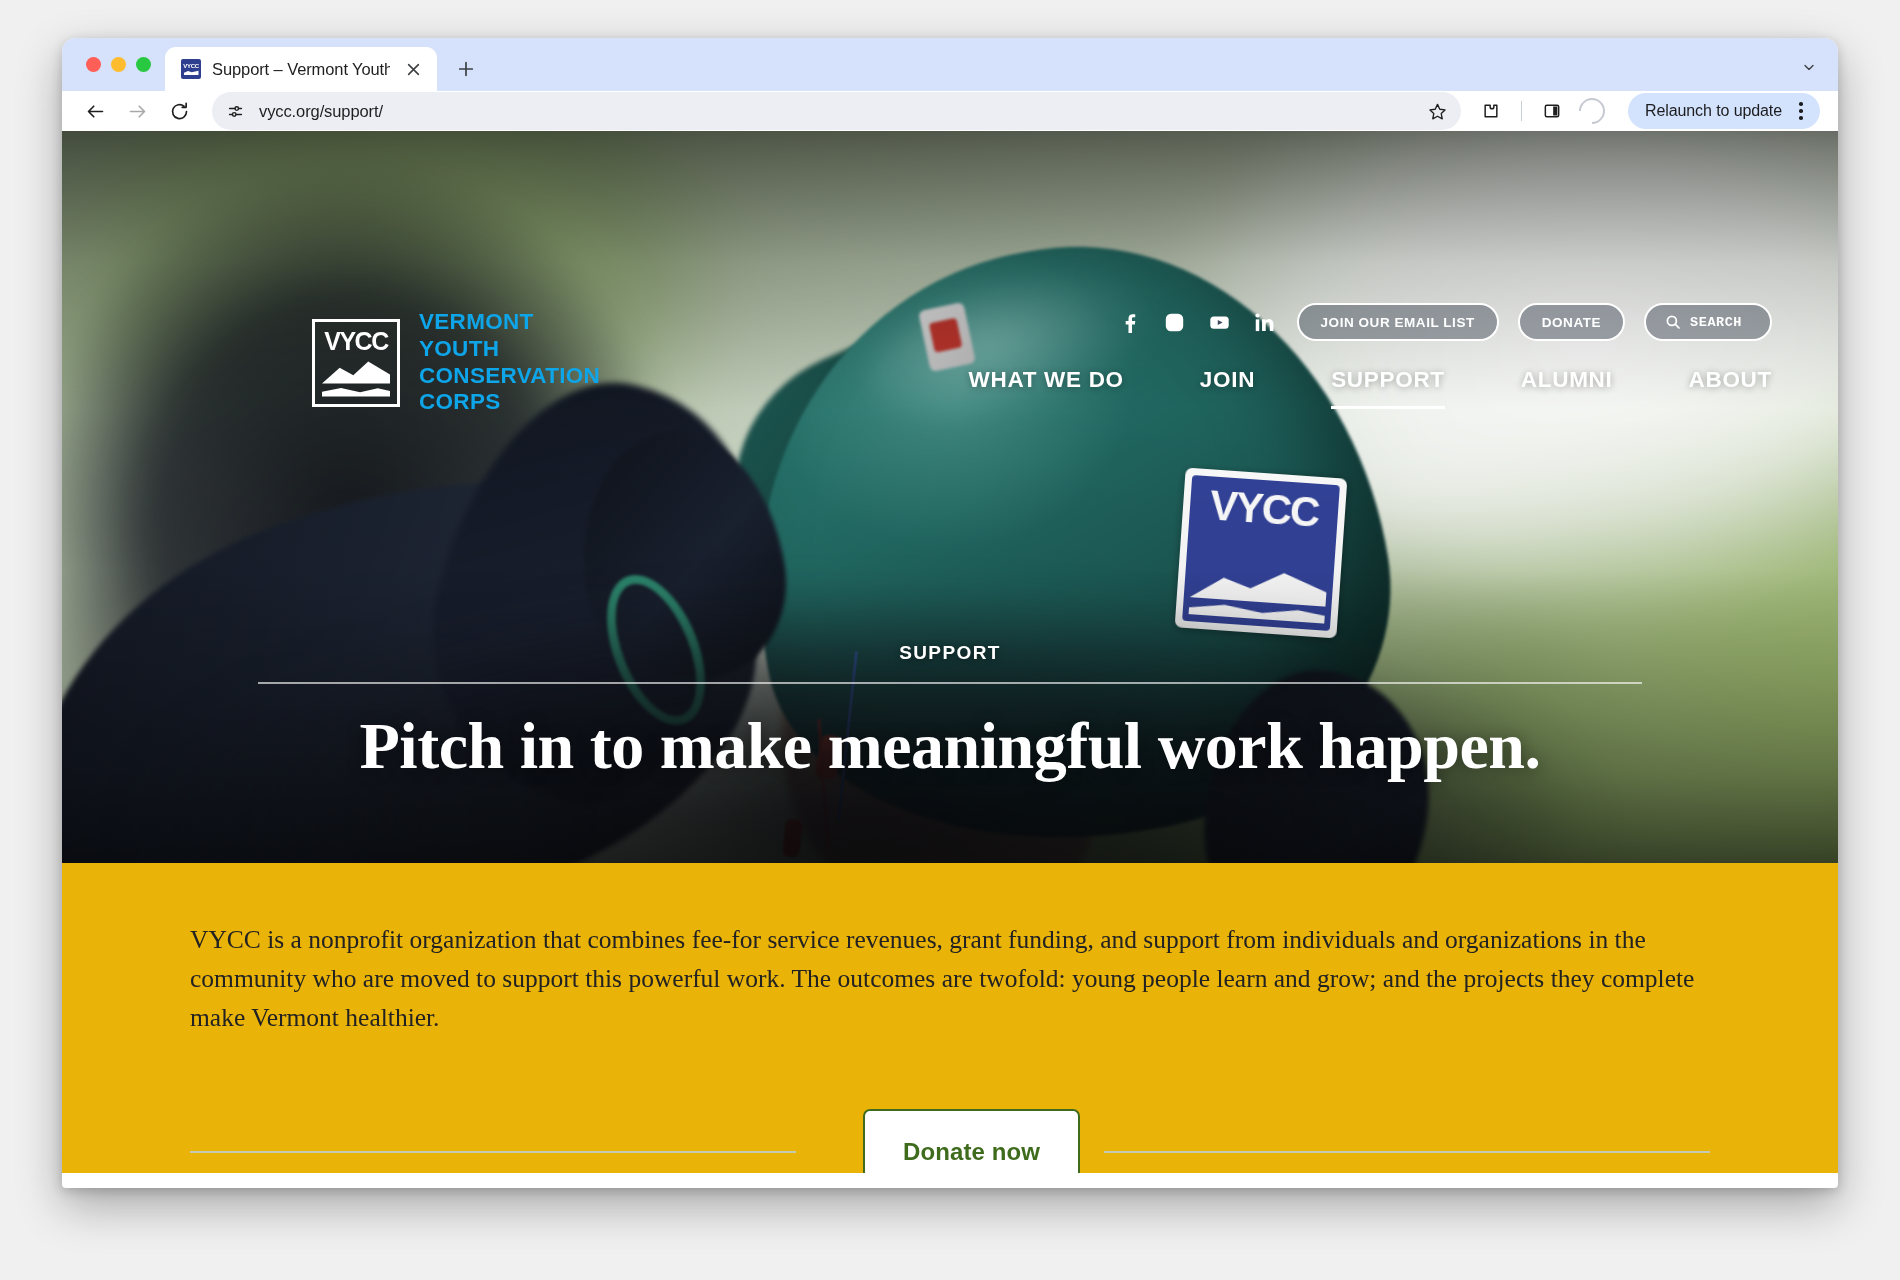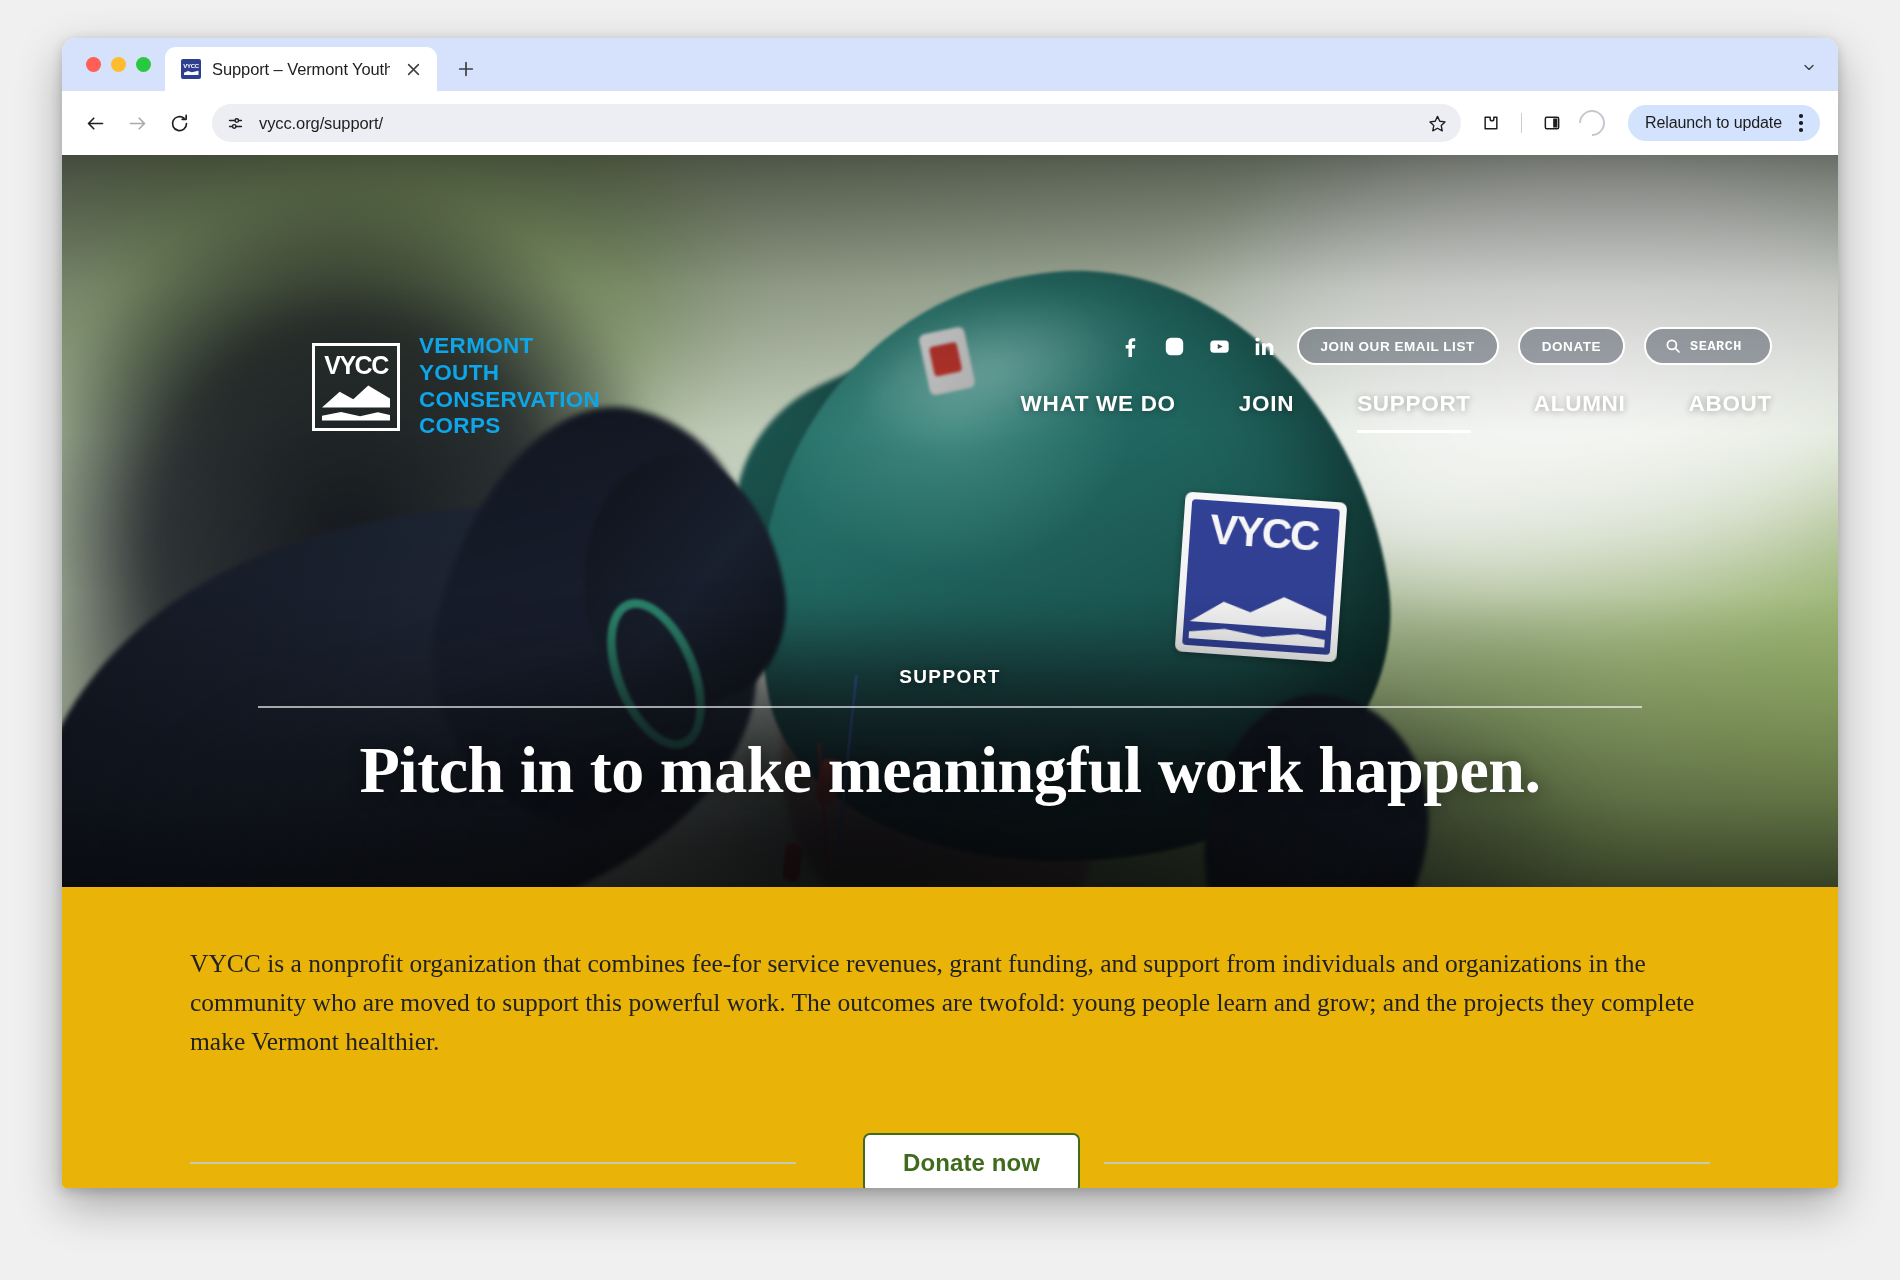--- a/index.html
+++ b/index.html
@@ -102,21 +102,21 @@
   .tabstrip-right {
     position: absolute;
     right: 14px;
     bottom: 9px;
     width: 30px; height: 30px;
     display: flex; align-items: center; justify-content: center;
   }
 
   
   .toolbar {
-    height: 64px;
+    height: 40px;
     background: #ffffff;
     display: flex;
     align-items: center;
     padding: 0 18px 0 14px;
     gap: 4px;
   }
   .nav-btn {
     width: 38px; height: 38px;
     display: flex; align-items: center; justify-content: center;
     border-radius: 50%;
@@ -511,21 +511,21 @@
     background: rgba(38,48,64,0.40);
     white-space: nowrap;
     text-transform: uppercase;
   }
   .pill.search { padding: 0 28px 0 19px; font-family: Liberation Mono, monospace; }
   .pill svg { width: 16px; height: 16px; stroke: #fff; fill: none; stroke-width: 2.2; }
 
   .main-nav {
     display: flex;
     align-items: center;
-    gap: 3px;
+    gap: 16px;
     text-align: right;
   }
   .nav-link {
     color: #ffffff;
     font-size: 22.5px;
     font-weight: bold;
     letter-spacing: 0.7px;
     text-transform: uppercase;
     padding: 0 30px;
     position: relative;
@@ -594,21 +594,21 @@
     margin-top: 72px;
   }
   .cta-rule {
     flex: 1 1 auto;
     height: 2px;
     background: #c4cbb2;
   }
   .donate-btn {
     border: 2px solid #3f6b1d;
     border-radius: 7px;
-    padding: 14px 38px;
+    padding: 27px 38px;
     color: #3f6b1d;
     font-size: 24px;
     font-weight: bold;
     letter-spacing: 0.1px;
     background: #ffffff;
     white-space: nowrap;
     font-family: "Liberation Sans", sans-serif;
     margin-left: 43px;
   }
 </style>

